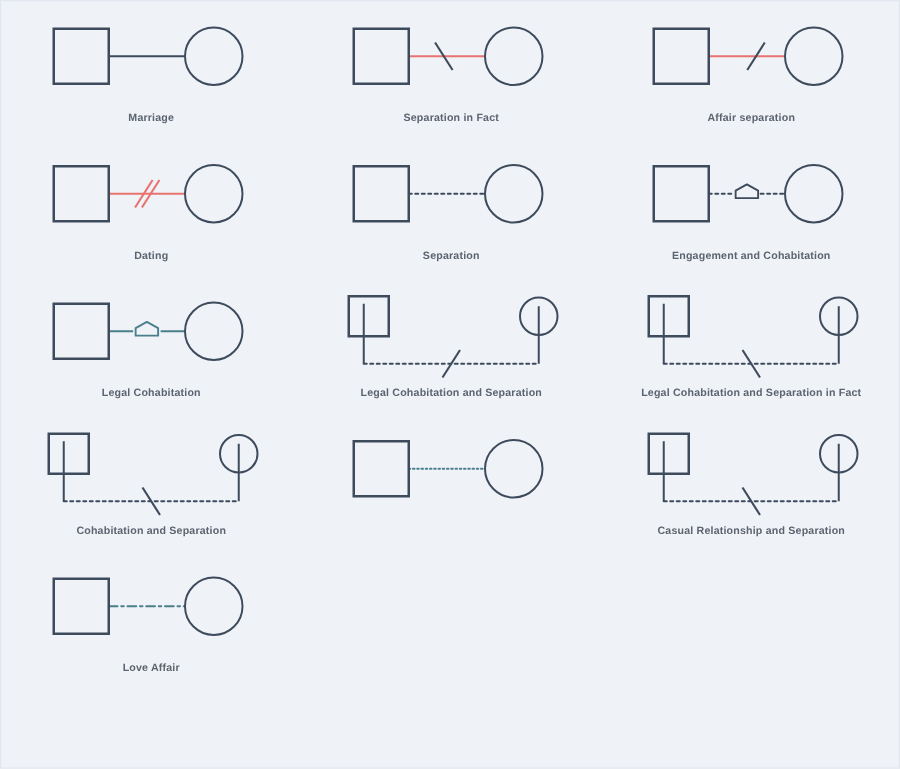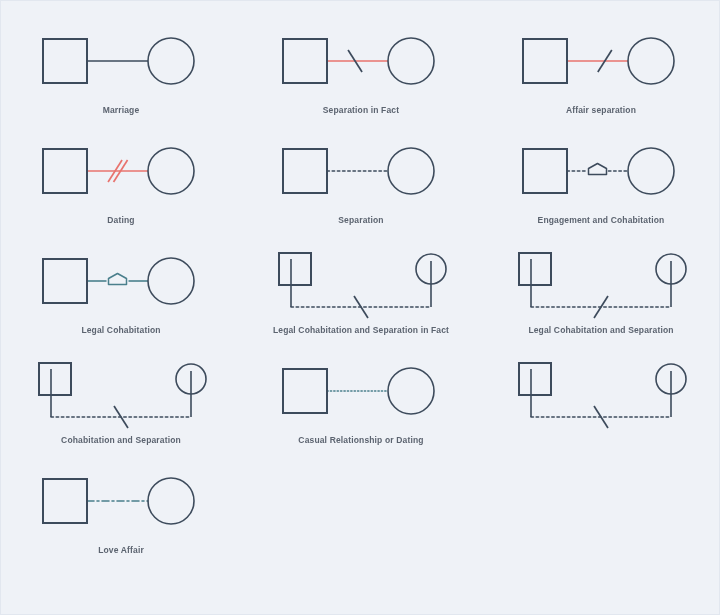--- a/index.html
+++ b/index.html
@@ -11,21 +11,21 @@
   }
   #page{
     position:relative;
     width:720px;height:615px;
     background:#eff2f7;
     box-sizing:border-box;
     border:1px solid #e2e7ef;
   }
   .grid{
     position:absolute;
-    left:0;top:24px;
+    left:0;top:8px;
     width:720px;
     display:grid;
     grid-template-columns:repeat(3,240px);
     grid-template-rows:repeat(5,110px);
   }
   .cell{
     position:relative;
     width:240px;height:110px;
   }
   .art{
@@ -114,65 +114,65 @@
           <rect x="42" y="14" width="44" height="44" fill="none" stroke="#3d4b5c" stroke-width="2"></rect>
           <circle cx="170" cy="36" r="23" fill="none" stroke="#3d4b5c" stroke-width="1.6"></circle>
         </svg>
         <div class="label">Legal Cohabitation</div>
       </div>
       <div class="cell">
         <svg class="art" width="240" height="82" viewBox="0 0 240 82">
           <line x1="50" y1="14" x2="50" y2="62" stroke="#3d4b5c" stroke-width="1.6"></line>
           <line x1="190" y1="16" x2="190" y2="62" stroke="#3d4b5c" stroke-width="1.6"></line>
           <line x1="50" y1="62" x2="190" y2="62" stroke="#3d4b5c" stroke-width="1.6" stroke-dasharray="2.4 2.8" stroke-linecap="round"></line>
-          <line x1="113" y1="51" x2="127" y2="73" stroke="#3d4b5c" stroke-width="1.7" stroke-linecap="butt"></line>
+          <line x1="113" y1="73" x2="127" y2="51" stroke="#3d4b5c" stroke-width="1.7" stroke-linecap="butt"></line>
           <rect x="38" y="8" width="32" height="32" fill="none" stroke="#3d4b5c" stroke-width="2"></rect>
           <circle cx="190" cy="24" r="15" fill="none" stroke="#3d4b5c" stroke-width="1.6"></circle>
         </svg>
-        <div class="label">Legal Cohabitation and Separation in Fact</div>
+        <div class="label">Legal Cohabitation and Separation</div>
       </div>
       <div class="cell">
         <svg class="art" width="240" height="82" viewBox="0 0 240 82">
           <line x1="50" y1="14" x2="50" y2="62" stroke="#3d4b5c" stroke-width="1.6"></line>
           <line x1="190" y1="16" x2="190" y2="62" stroke="#3d4b5c" stroke-width="1.6"></line>
           <line x1="50" y1="62" x2="190" y2="62" stroke="#3d4b5c" stroke-width="1.6" stroke-dasharray="2.4 2.8" stroke-linecap="round"></line>
-          <line x1="113" y1="73" x2="127" y2="51" stroke="#3d4b5c" stroke-width="1.7" stroke-linecap="butt"></line>
+          <line x1="113" y1="51" x2="127" y2="73" stroke="#3d4b5c" stroke-width="1.7" stroke-linecap="butt"></line>
           <rect x="38" y="8" width="32" height="32" fill="none" stroke="#3d4b5c" stroke-width="2"></rect>
           <circle cx="190" cy="24" r="15" fill="none" stroke="#3d4b5c" stroke-width="1.6"></circle>
         </svg>
-        <div class="label">Legal Cohabitation and Separation</div>
+        <div class="label">Legal Cohabitation and Separation in Fact</div>
       </div>
       <div class="cell">
         <svg class="art" width="240" height="82" viewBox="0 0 240 82">
           <line x1="50" y1="14" x2="50" y2="62" stroke="#3d4b5c" stroke-width="1.6"></line>
           <line x1="190" y1="16" x2="190" y2="62" stroke="#3d4b5c" stroke-width="1.6"></line>
           <line x1="50" y1="62" x2="190" y2="62" stroke="#3d4b5c" stroke-width="1.6" stroke-dasharray="2.4 2.8" stroke-linecap="round"></line>
           <line x1="113" y1="51" x2="127" y2="73" stroke="#3d4b5c" stroke-width="1.7" stroke-linecap="butt"></line>
           <rect x="38" y="8" width="32" height="32" fill="none" stroke="#3d4b5c" stroke-width="2"></rect>
           <circle cx="190" cy="24" r="15" fill="none" stroke="#3d4b5c" stroke-width="1.6"></circle>
         </svg>
         <div class="label">Cohabitation and Separation</div>
       </div>
       <div class="cell">
         <svg class="art" width="240" height="82" viewBox="0 0 240 82">
           <line x1="86" y1="36" x2="147" y2="36" stroke="#4a7f8c" stroke-width="1.6" stroke-dasharray="1.2 2.2" stroke-linecap="round"></line>
           <rect x="42" y="14" width="44" height="44" fill="none" stroke="#3d4b5c" stroke-width="2"></rect>
           <circle cx="170" cy="36" r="23" fill="none" stroke="#3d4b5c" stroke-width="1.6"></circle>
         </svg>
-        <div class="label">Casual Relationship or Dating</div>
       </div>
       <div class="cell">
         <svg class="art" width="240" height="82" viewBox="0 0 240 82">
           <line x1="50" y1="14" x2="50" y2="62" stroke="#3d4b5c" stroke-width="1.6"></line>
           <line x1="190" y1="16" x2="190" y2="62" stroke="#3d4b5c" stroke-width="1.6"></line>
           <line x1="50" y1="62" x2="190" y2="62" stroke="#3d4b5c" stroke-width="1.6" stroke-dasharray="2.4 2.8" stroke-linecap="round"></line>
           <line x1="113" y1="51" x2="127" y2="73" stroke="#3d4b5c" stroke-width="1.7" stroke-linecap="butt"></line>
           <rect x="38" y="8" width="32" height="32" fill="none" stroke="#3d4b5c" stroke-width="2"></rect>
           <circle cx="190" cy="24" r="15" fill="none" stroke="#3d4b5c" stroke-width="1.6"></circle>
         </svg>
+        <div class="label">Casual Relationship and Separation</div>
       </div>
       <div class="cell">
         <svg class="art" width="240" height="82" viewBox="0 0 240 82">
           <line x1="86" y1="36" x2="147" y2="36" stroke="#4a7f8c" stroke-width="1.6" stroke-dasharray="7 3 2 3" stroke-linecap="round"></line>
           <rect x="42" y="14" width="44" height="44" fill="none" stroke="#3d4b5c" stroke-width="2"></rect>
           <circle cx="170" cy="36" r="23" fill="none" stroke="#3d4b5c" stroke-width="1.6"></circle>
         </svg>
         <div class="label">Love Affair</div>
       </div>
     </div>

